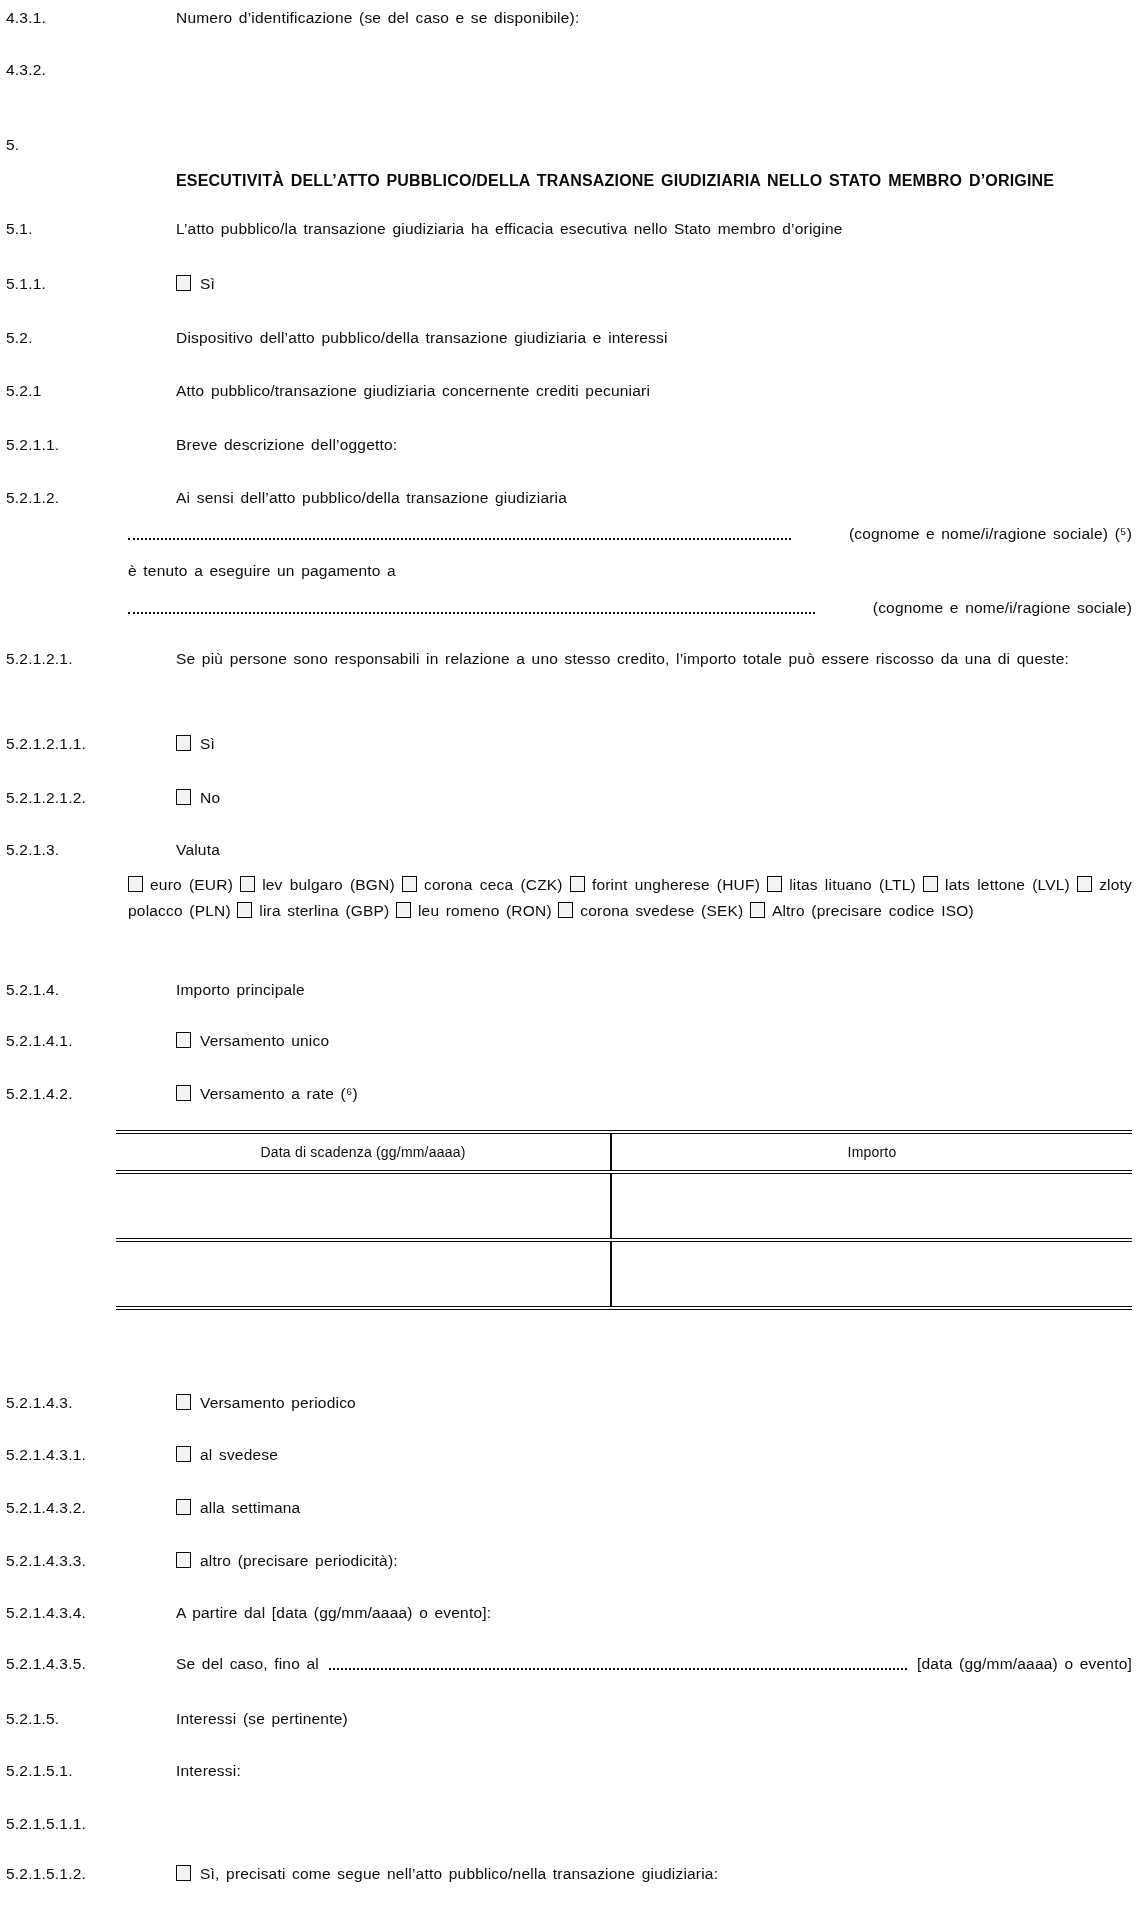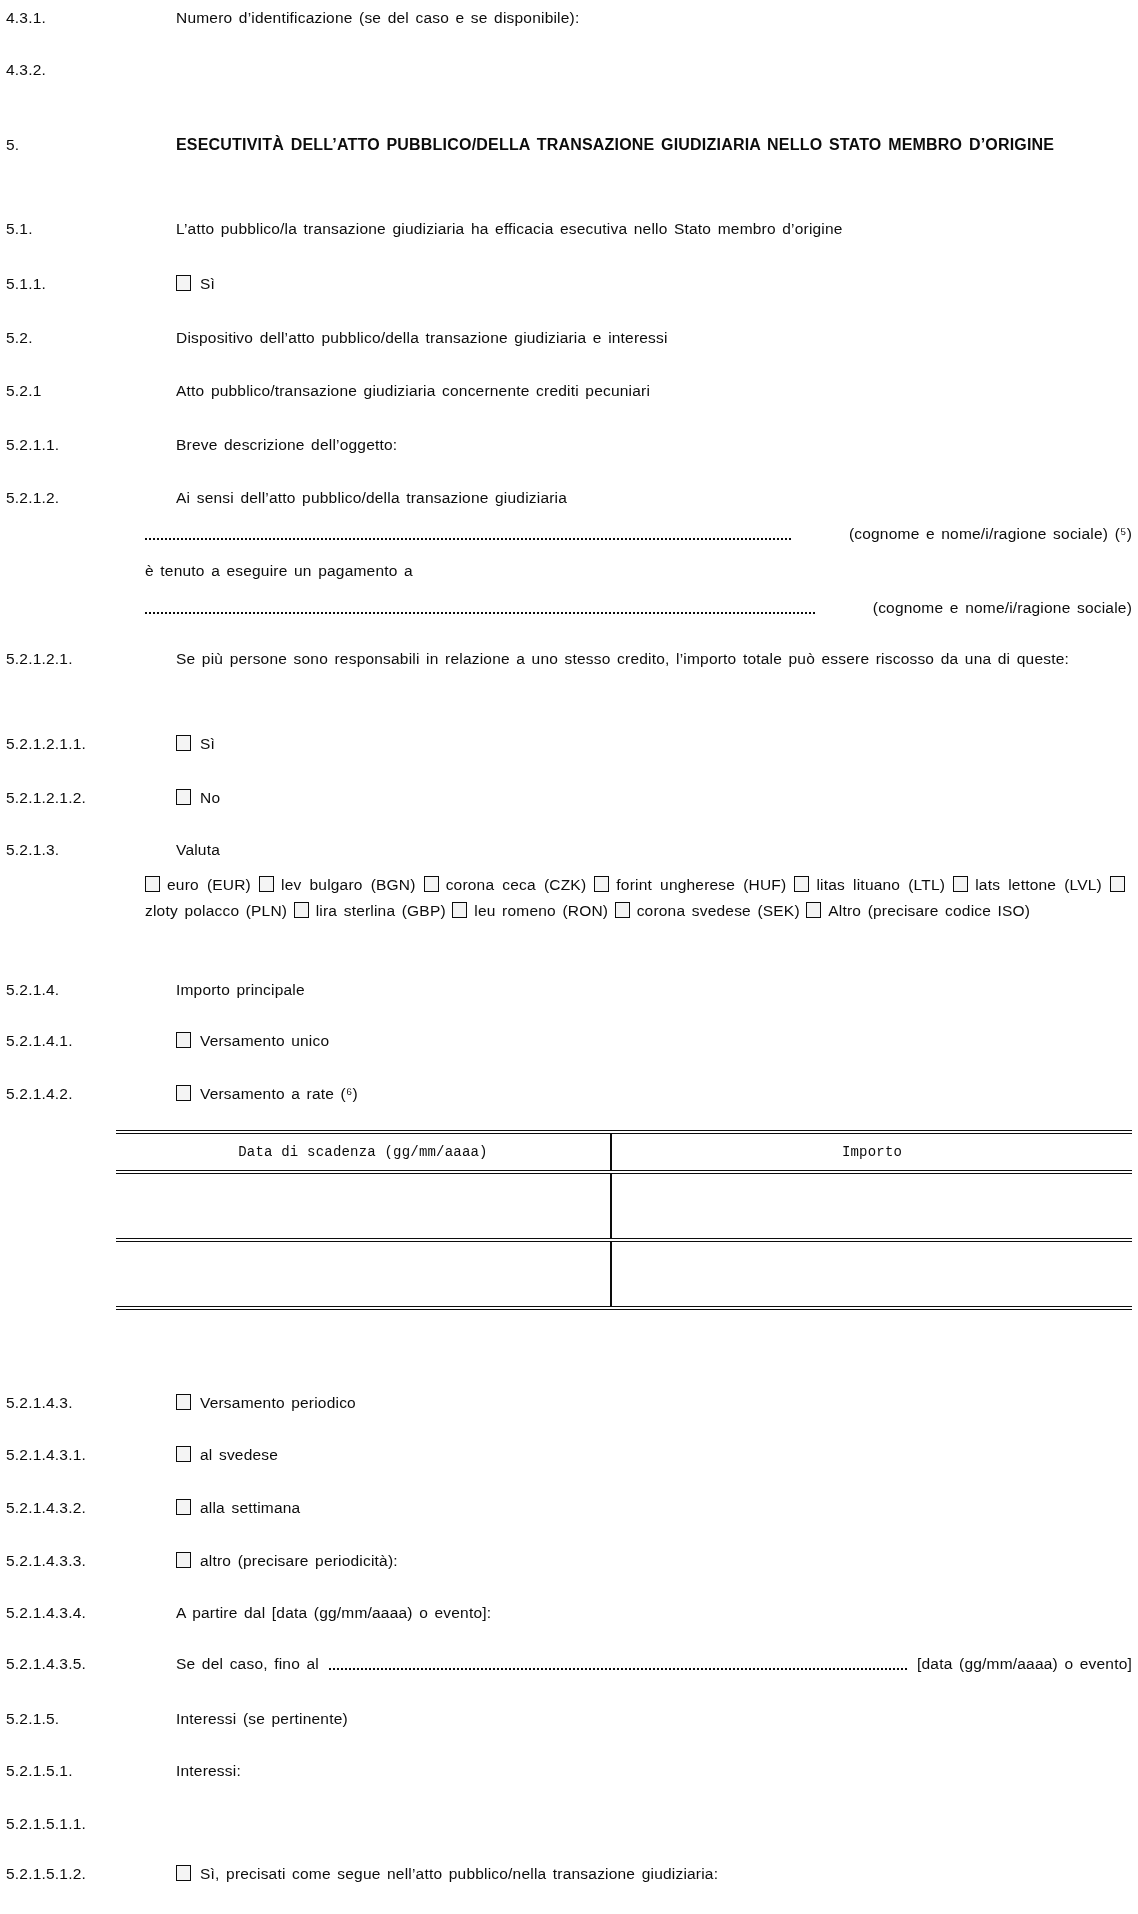--- a/index.html
+++ b/index.html
@@ -14,32 +14,32 @@
   }
   .row {
     position: absolute;
     left: 6px; right: 6px;
     display: flex;
     line-height: 26px;
     letter-spacing: 0.2px;
     word-spacing: 2px;
     gap: 48px;
   }
-  .row.indent { left: 145px; align-items: flex-end; }
+  .row.indent { left: 128px; align-items: flex-end; }
   .num {
     flex: 0 0 122px;
     width: 122px;
   }
   .txt {
     flex: 1 1 auto;
     text-align: justify;
     min-width: 0;
   }
   .txt.nojust { text-align: left; }
-  .heading .txt { font-weight: bold; font-size: 16px; }
+  .heading .txt { font-weight: bold; font-size: 16px; margin-top: 36px; }
   .cb {
     display: inline-block;
     width: 13px; height: 14px;
     border: 1px solid #0c0c0c;
     background: #f4f4f4;
     vertical-align: -2px;
     margin-right: 9px;
   }
   .opt .cb { margin-right: 7px; }
   .flexline { display: flex; align-items: baseline; }
@@ -53,21 +53,20 @@
   .flexline .pre { white-space: nowrap; }
   .flexline .pre + .leader { margin-left: 10px; }
   .lbl { white-space: nowrap; }
 
   table.pay-table {
     position: absolute;
     top: 1130px; left: 116px;
     width: 1016px;
     border-collapse: collapse;
     table-layout: fixed;
-    font-family: Liberation Mono, monospace;
   }
   .pay-table th {
     border-top: 4px double #0c0c0c;
     border-bottom: 4px double #0c0c0c;
     font-weight: normal;
     font-size: 14px;
     letter-spacing: 0.2px;
     text-align: center;
     height: 36px;
     padding: 0;

